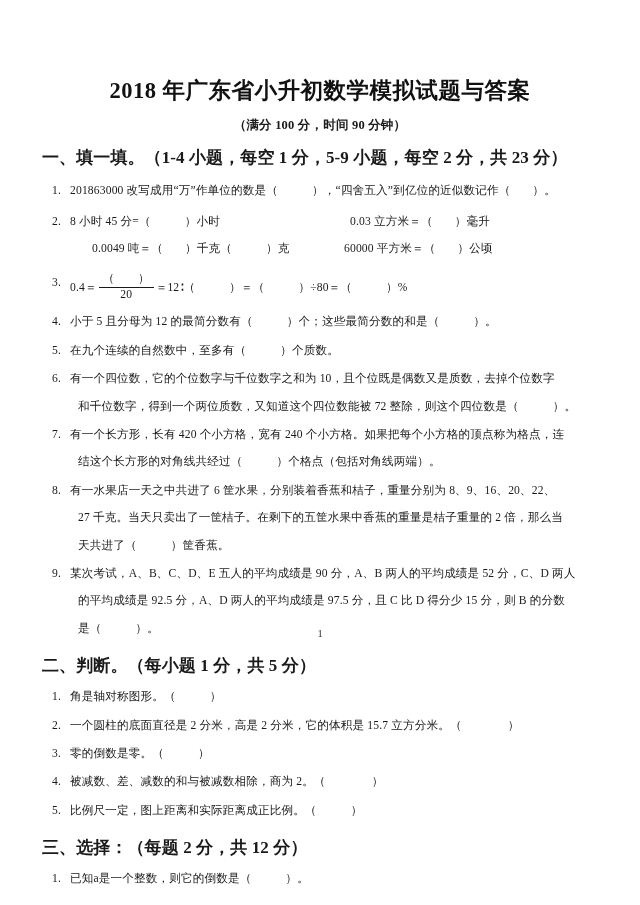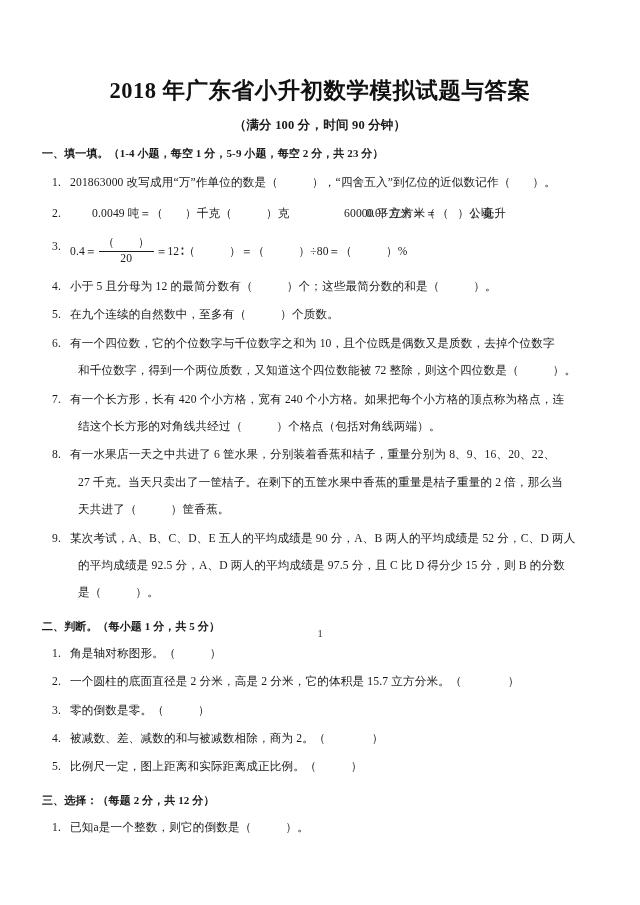--- a/index.html
+++ b/index.html
@@ -32,21 +32,21 @@
     color: #111;
   }
   .doc-subtitle {
     text-align: center;
     font-size: 12.5px;
     font-weight: 700;
     margin: 11px 0 0 0;
     letter-spacing: 0.2px;
   }
   .section-head {
-    font-size: 11px;
+    font-size: 17px;
     font-weight: 700;
     margin: 12px 0 0 2px;
     letter-spacing: 0.1px;
   }
   .section-head.gap2 { margin-top: 17px; }
   .qlist {
     margin: 0;
     padding: 0;
     list-style: none;
   }
@@ -77,21 +77,21 @@
 
   
   .conv-row {
     display: block;
     position: relative;
     margin-top: 0;
   }
   .conv-row + .conv-row { margin-top: 10px; }
   .conv-right {
     position: absolute;
-    left: 296px;
+    left: 280px;
     top: 0;
     white-space: nowrap;
   }
   .conv-left { display: inline-block; white-space: nowrap; }
   .indent-sub { padding-left: 22px; }
 
   
   .frac {
     display: inline-flex;
     flex-direction: column;
@@ -138,20 +138,21 @@
 
   <ul class="qlist">
 
     <li class="q">
       <span class="num">1.</span><span>201863000 改写成用“万”作单位的数是（</span><span class="blank-md"></span><span>），“四舍五入”到亿位的近似数记作（</span><span class="blank-sm"></span><span>）。</span>
     </li>
 
     <li class="q">
       <span class="num">2.</span>
       <span class="conv-row">
+        <span class="conv-left"><span>8 小时 45 分=（</span><span class="blank-md"></span><span>）小时</span></span>
         <span class="conv-right"><span>0.03 立方米＝（</span><span class="blank-sm"></span><span>）毫升</span></span>
       </span>
       <span class="conv-row indent-sub">
         <span class="conv-left"><span>0.0049 吨＝（</span><span class="blank-sm"></span><span>）千克（</span><span class="blank-md"></span><span>）克</span></span>
         <span class="conv-right" style="left:274px"><span>60000 平方米＝（</span><span class="blank-sm"></span><span>）公顷</span></span>
       </span>
     </li>
 
     <li class="q" style="margin-top:16px">
       <span class="num">3.</span><span>0.4＝</span><span class="frac">

